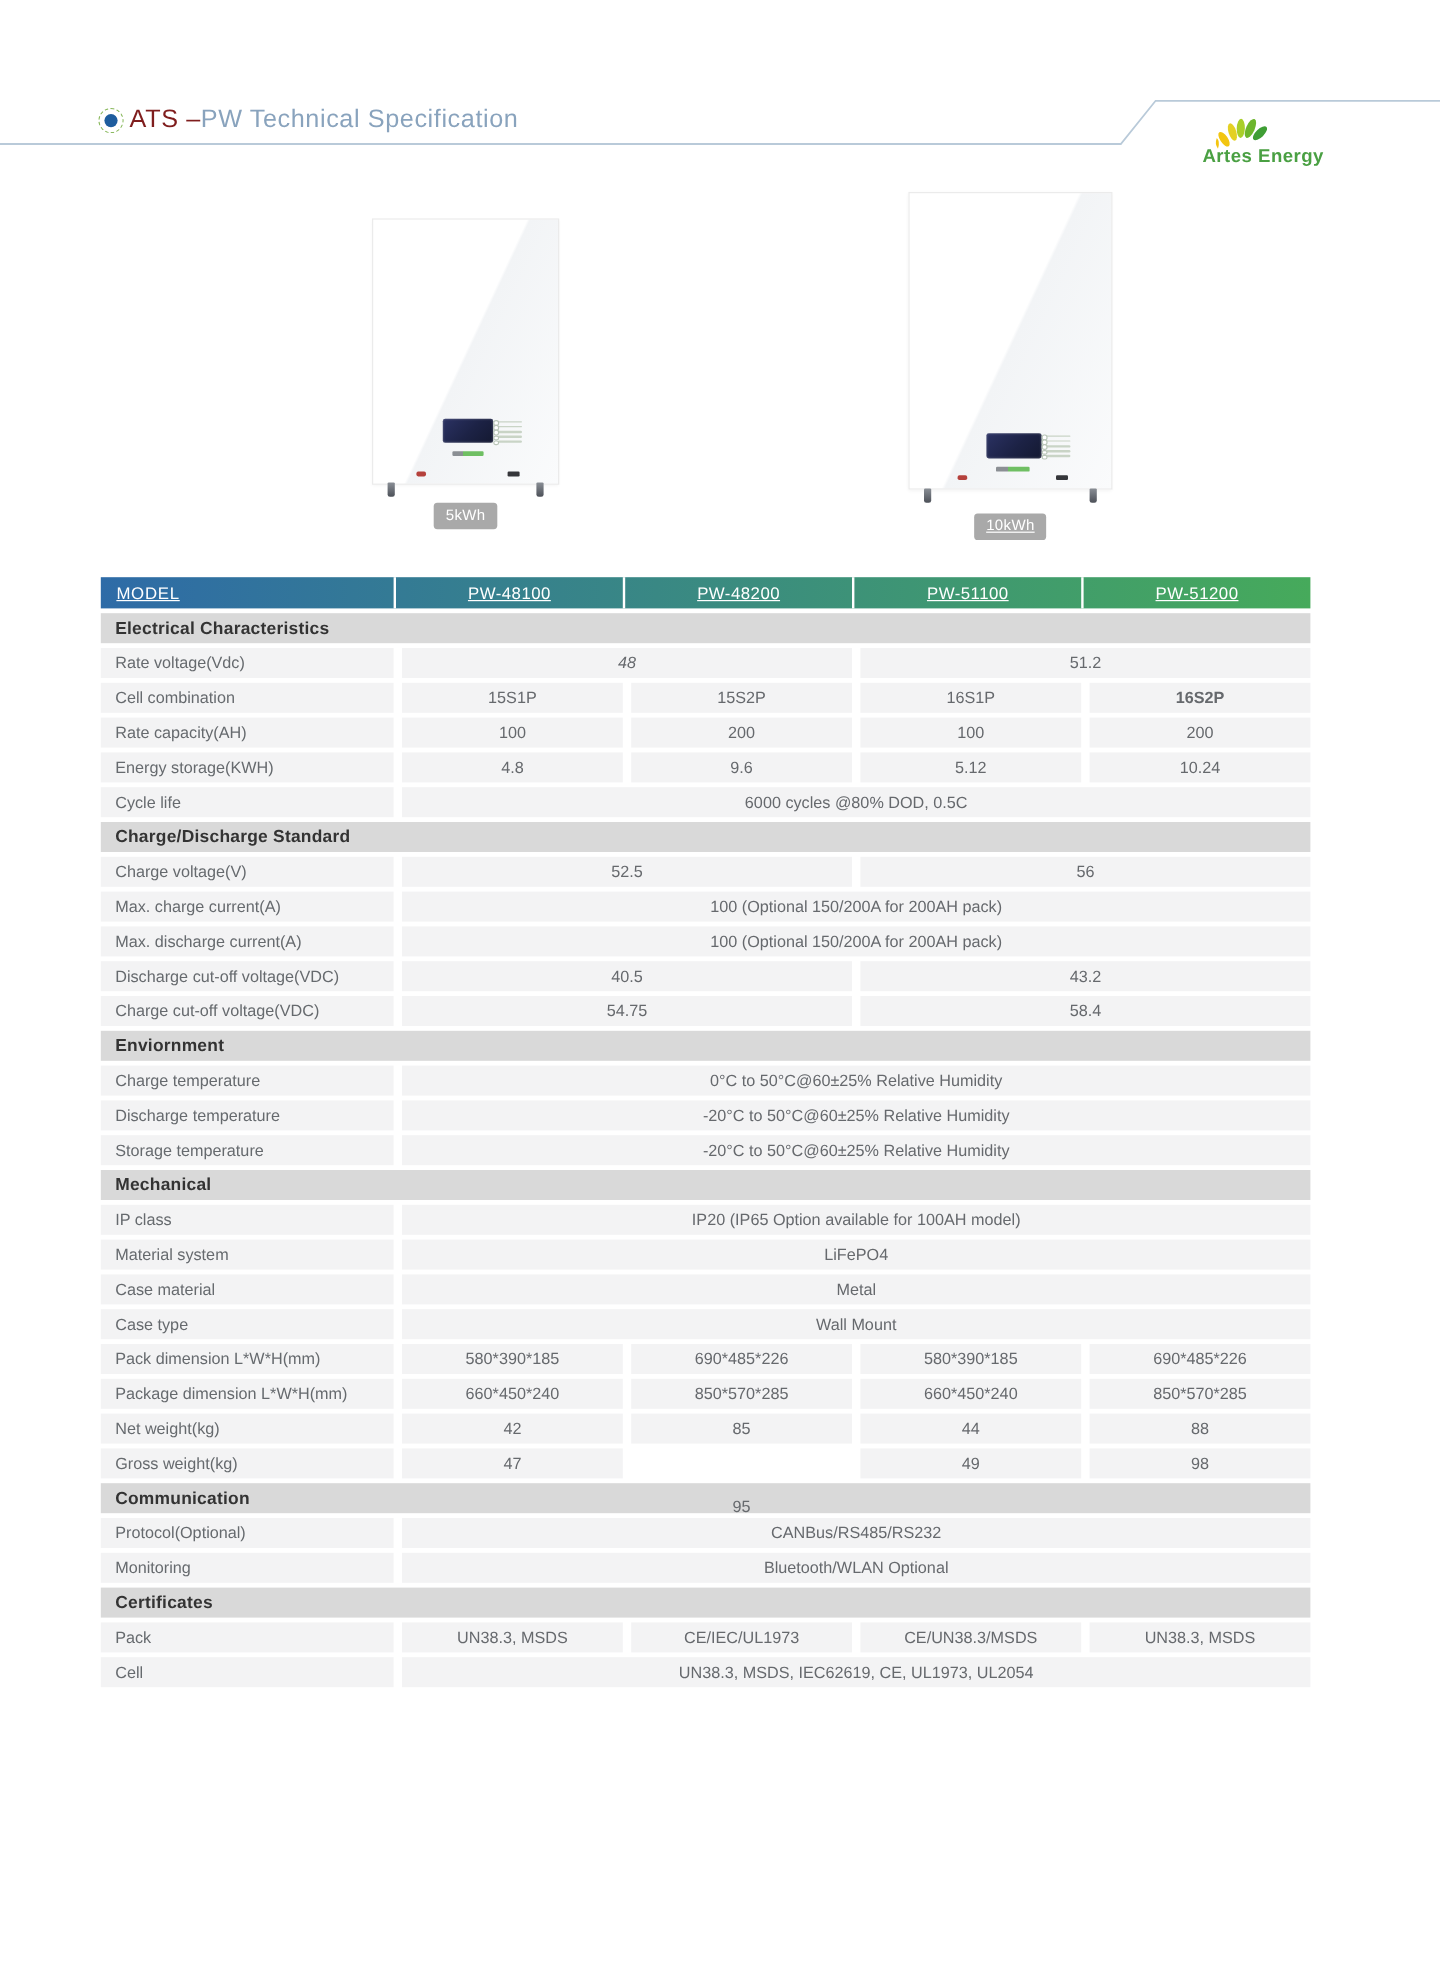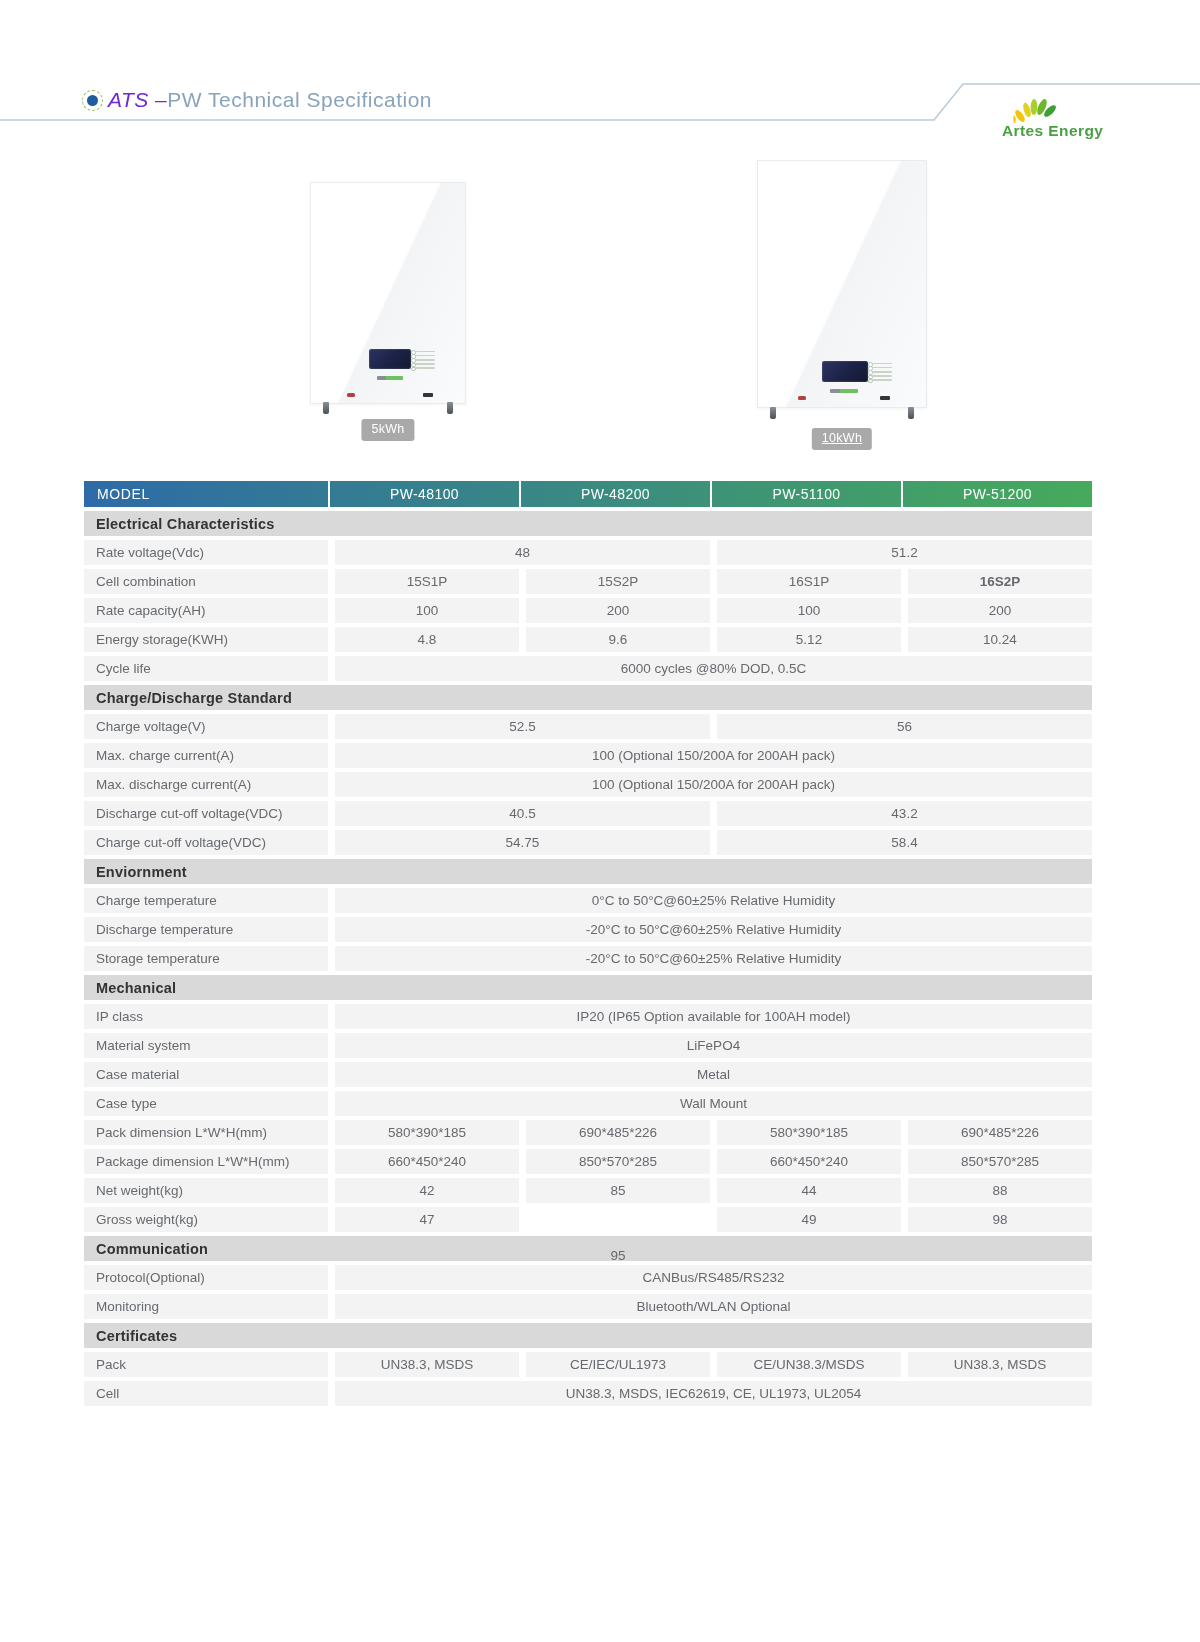--- a/index.html
+++ b/index.html
@@ -11,21 +11,21 @@
   .page{position:absolute;inset:0;overflow:hidden;}
 
   
   .rule-svg{position:absolute;left:0;top:0;width:1200px;height:150px;pointer-events:none;}
   .title-wrap{position:absolute;left:82px;top:88px;display:flex;align-items:center;}
   .bullet{
     width:19px;height:19px;border:1.6px dashed #8ab95e;border-radius:50%;
     display:inline-flex;align-items:center;justify-content:center;margin-right:5px;flex:0 0 auto;
   }
   .bullet i{width:11px;height:11px;border-radius:50%;background:#1e5d9e;display:block;}
-  .title-dark{font-size:21px;color:#6d28d9;font-weight:500;letter-spacing:.5px;white-space:pre;font-style:italic;}
+  .title-dark{font-size:21px;color:#7f1d1d;font-weight:500;letter-spacing:.5px;white-space:pre;}
   .title-light{font-size:21px;color:#89a3bd;font-weight:400;letter-spacing:.5px;}
 
   .logo{position:absolute;left:1002px;top:98px;width:130px;}
   .logo svg{display:block;margin-left:8px;}
   .logo-text{font-size:15.5px;font-weight:bold;color:#4aa043;letter-spacing:.4px;display:block;margin-top:-6px;}
 
   
   .battery{
     position:absolute;box-sizing:border-box;
     background:linear-gradient(115deg,#ffffff 0%,#ffffff 50%,#f2f4f6 51%,#fafbfc 100%);
@@ -149,35 +149,35 @@
       </div>
     <div class="b-brand"></div>
     <span class="b-btn-red"></span>
     <span class="b-btn-dark"></span>
     <span class="b-foot b-foot-l"></span>
     <span class="b-foot b-foot-r"></span>
   </div>
   <div class="badge badge-2">10kWh</div>
 
   <div id="spec-table">
-      <div class="t-header" style="background: linear-gradient(90deg, rgb(46, 107, 167), rgb(70, 170, 91));">
+      <div class="t-header" style="background: linear-gradient(90deg, rgb(46, 107, 167), rgb(70, 170, 91)); text-decoration: underline;">
         <div class="h-model">MODEL</div>
         <div class="h-sep"></div>
         <div class="h-col">PW-48100</div>
         <div class="h-sep"></div>
         <div class="h-col">PW-48200</div>
         <div class="h-sep"></div>
         <div class="h-col">PW-51100</div>
         <div class="h-sep"></div>
         <div class="h-col">PW-51200</div>
       </div>
       <div class="t-section">Electrical Characteristics</div>
       <div class="t-row">
         <div class="t-label">Rate voltage(Vdc)</div>
-        <div class="t-cell" style="flex: 2 2 7px;">48</div>
+        <div class="t-cell" style="flex: 2 2 7px; font-style: italic;">48</div>
         <div class="t-cell" style="flex: 2 2 7px;">51.2</div>
       </div>
       <div class="t-row">
         <div class="t-label">Cell combination</div>
         <div class="t-cell" style="flex: 1 1 0px;">15S1P</div>
         <div class="t-cell" style="flex: 1 1 0px;">15S2P</div>
         <div class="t-cell" style="flex: 1 1 0px;">16S1P</div>
         <div class="t-cell" style="flex: 1 1 0px; font-weight: bold;">16S2P</div>
       </div>
       <div class="t-row">

